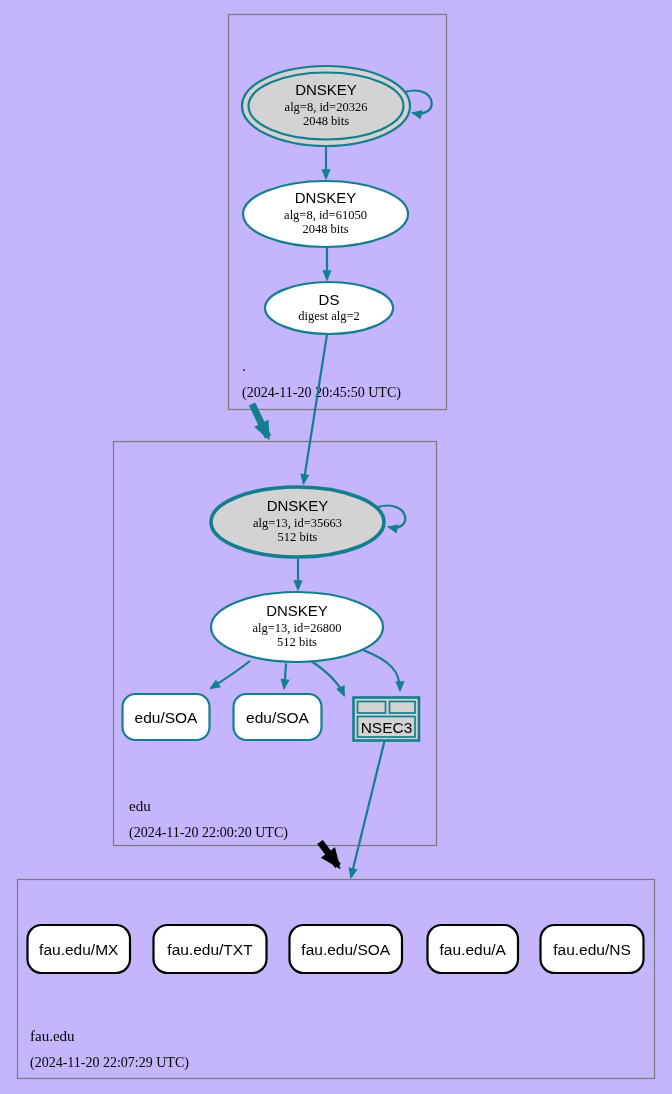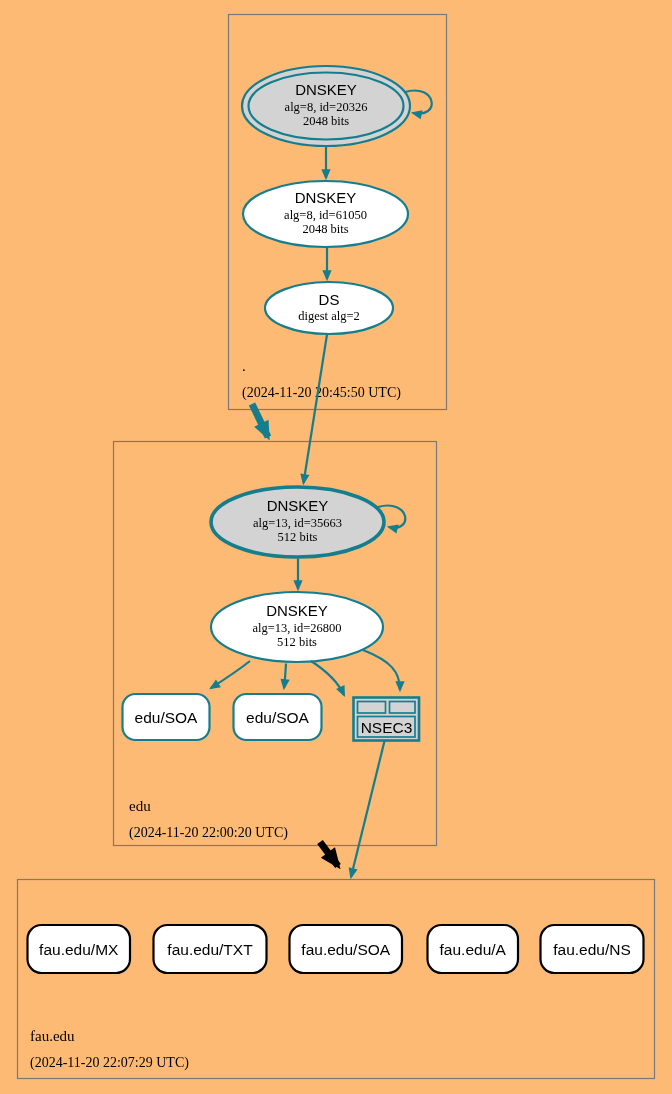--- a/index.html
+++ b/index.html
@@ -1,17 +1,17 @@
 <!DOCTYPE html>
 <html><head>
 <meta charset="utf-8">
 <title>DNSSEC authentication graph</title>
 <style>
   html,body{margin:0;padding:0;background:#ffffff;}
-  .stage{position:relative;width:672px;height:1094px;background:#fdba74;}
+  .stage{position:relative;width:672px;height:1094px;background:#c4b5fd;}
   svg{display:block;}
   .zone-box{fill:none;stroke:#7a7a7a;stroke-width:1.2px;}
   .edge{fill:none;stroke:#147E8E;stroke-width:2.2px;}
   .edge-thick{fill:none;stroke:#147E8E;stroke-width:7px;}
   .edge-black-thick{fill:none;stroke:#000000;stroke-width:7px;}
   .ellipse-sec{stroke:#147E8E;stroke-width:2.2px;fill:#ffffff;}
   .ellipse-ksk{fill:#d3d3d3;}
   .ellipse-ksk-thick{stroke:#147E8E;stroke-width:3.6px;fill:#d3d3d3;}
   .rrset-rect{fill:#ffffff;stroke:#147E8E;stroke-width:2.2px;}
   .rrset-rect-black{fill:#ffffff;stroke:#000000;stroke-width:2.2px;}

